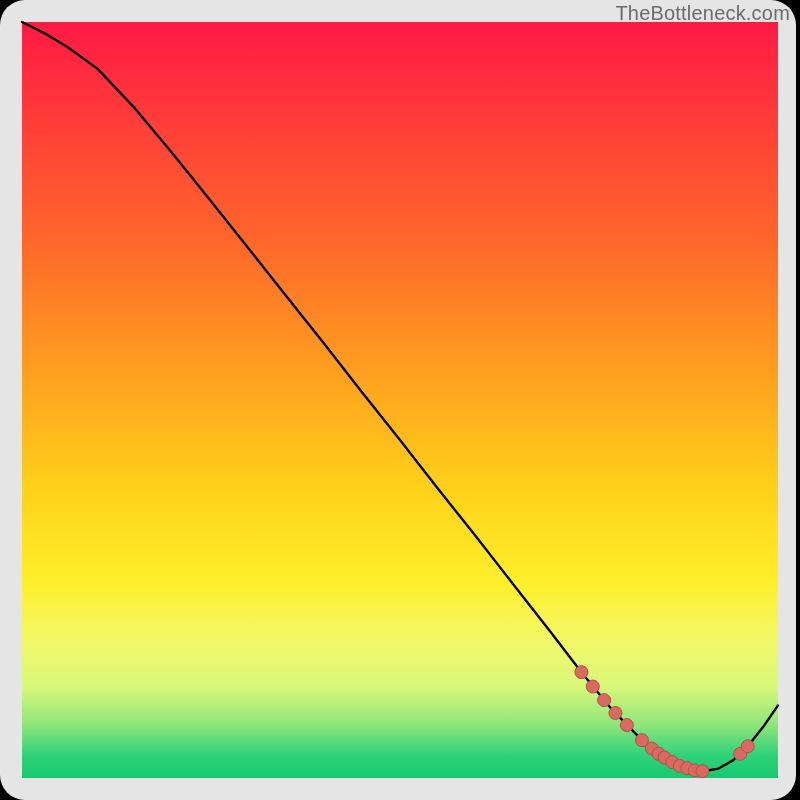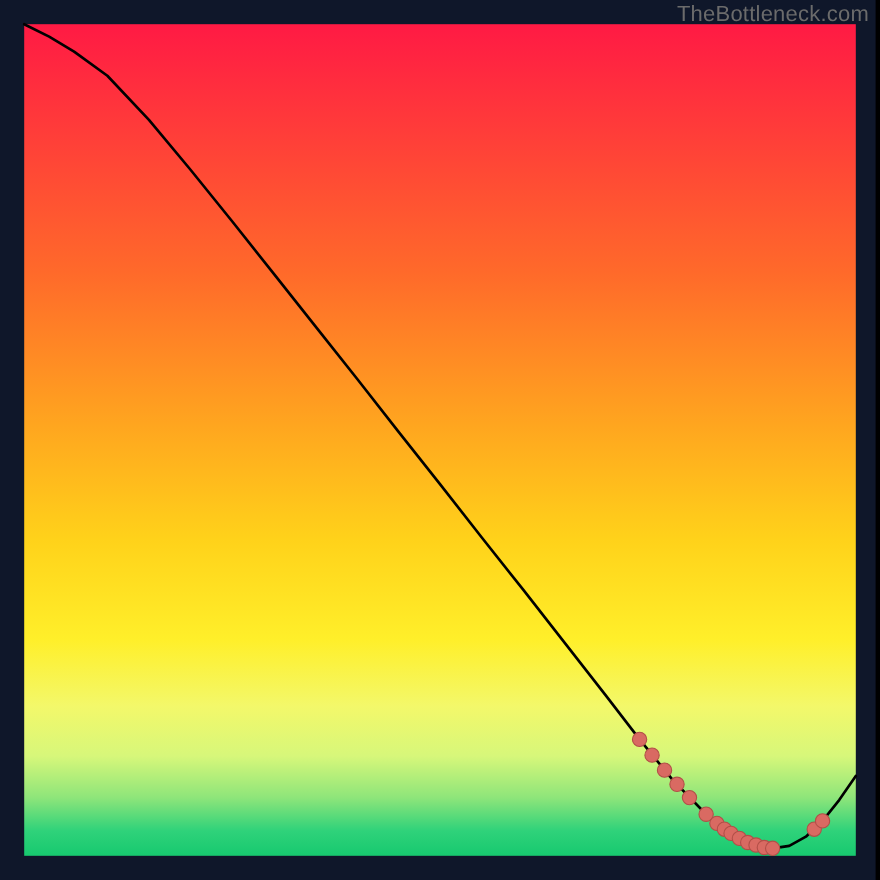--- a/index.html
+++ b/index.html
@@ -8,21 +8,22 @@
     width: 800px;
     height: 800px;
     background: #000;
     overflow: hidden;
     font-family: Arial, Helvetica, sans-serif;
   }
   .stage {
     position: relative;
     width: 796px;
     height: 800px;
-    background: #0f172a;
+    background: #e5e5e5;
+    border-radius: 25px;
   }
   .plot {
     position: absolute;
     left: 22px;
     top: 22px;
     width: 756px;
     height: 756px;
     
     background: linear-gradient(
       to bottom,

